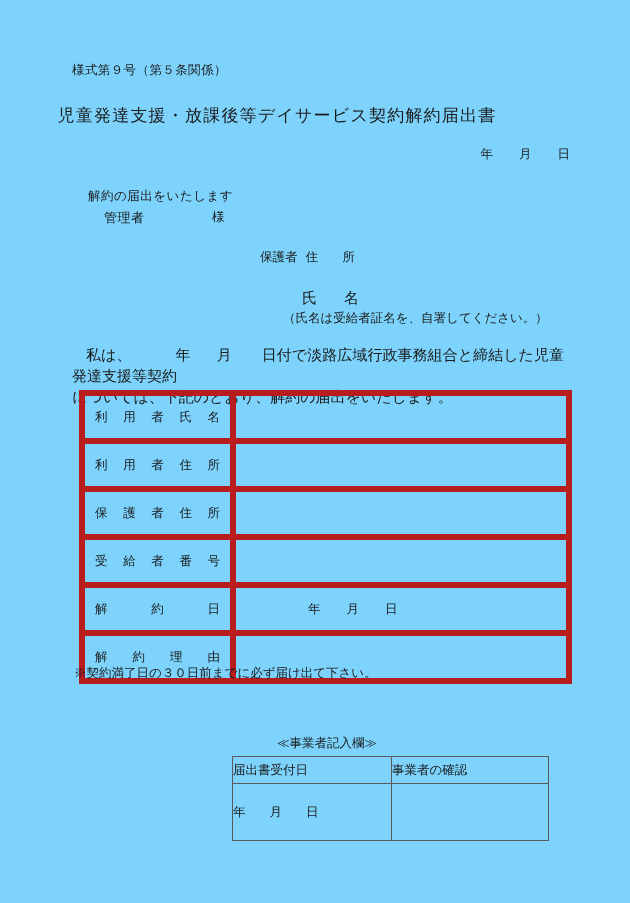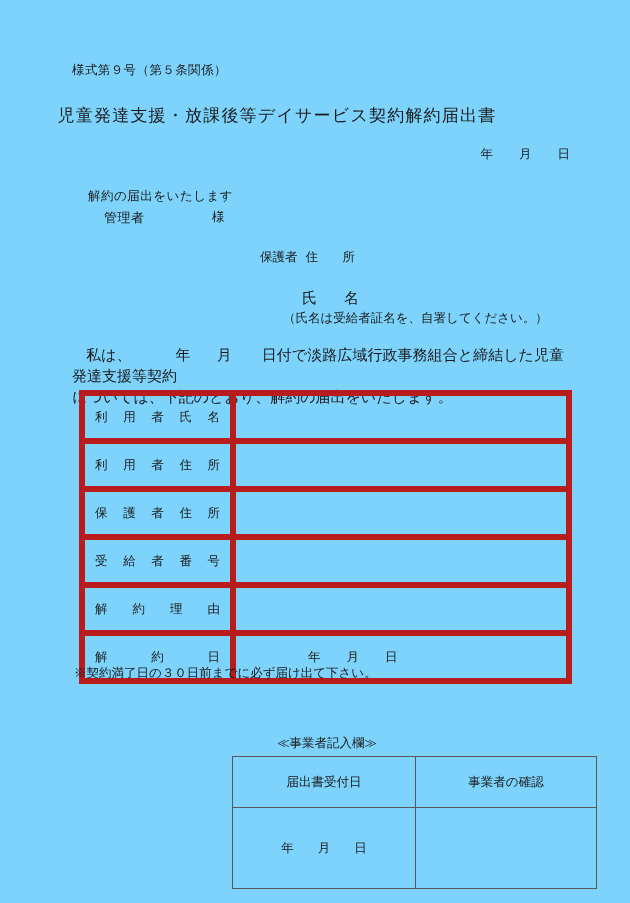--- a/index.html
+++ b/index.html
@@ -144,23 +144,23 @@
   }
   .provider-table {
     position: absolute;
     left: 232px; top: 756px;
     width: 314px;
     border-collapse: collapse;
     table-layout: fixed;
   }
   .provider-table td {
     border: 1px solid #595959;
-    padding: 12px;
-    font-size: 12.5px;
-    text-align: center;
+    padding: 0;
+    font-size: 12.5px;
+    text-align: left;
     vertical-align: middle;
   }
   .provider-table td.head { height: 26px; }
   .provider-table td.cell { height: 56px; }
   .provider-table .col-a { width: 158px; }
   .provider-table .col-b { width: 156px; }
   .provider-table .seg + .seg { margin-left: 24px; }
 </style>
 </head>
 <body>
@@ -204,32 +204,32 @@
         <td class="value"></td>
       </tr>
       <tr>
         <td class="label">
           <span class="lbl-spread">受給者番号</span>
         </td>
         <td class="value"></td>
       </tr>
       <tr>
         <td class="label">
-          <span class="lbl-spread">解約理由</span>
-        </td>
-        <td class="value"></td>
-      </tr>
-      <tr>
-        <td class="label">
           <span class="lbl-spread">解約日</span>
         </td>
         <td class="value">
           <div class="value-date jp"><span class="seg">年</span><span class="seg">月</span><span class="seg">日</span></div>
         </td>
       </tr>
+      <tr>
+        <td class="label">
+          <span class="lbl-spread">解約理由</span>
+        </td>
+        <td class="value"></td>
+      </tr>
     </tbody>
   </table>
 
   <div class="abs jp note-line">※契約満了日の３０日前までに必ず届け出て下さい。</div>
 
   <div class="abs jp provider-heading">≪事業者記入欄≫</div>
 
   <table class="provider-table">
     <tbody>
       <tr>

